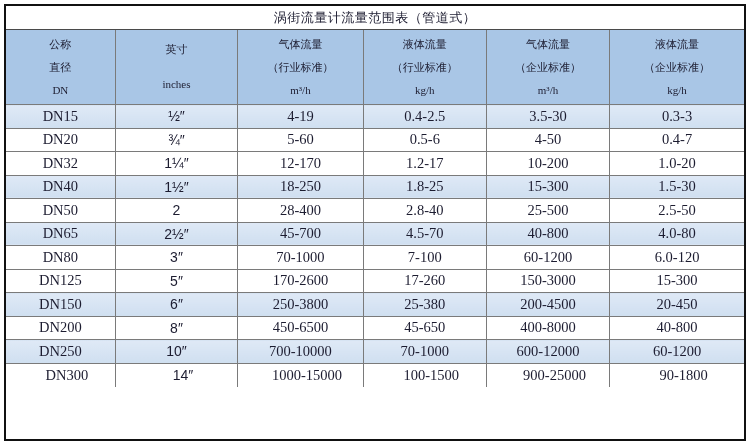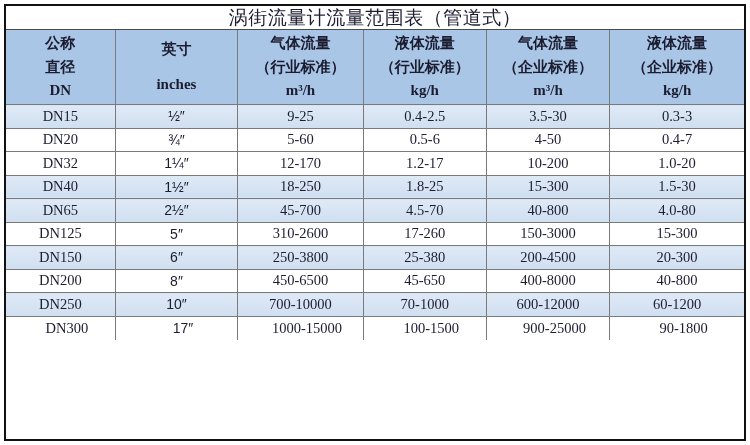--- a/index.html
+++ b/index.html
@@ -23,21 +23,21 @@
     width: 742px;
     height: 437px;
     border: 2px solid var(--outer-border);
     background: #ffffff;
     overflow: hidden;
   }
   .title {
     height: 24px;
     line-height: 24px;
     text-align: center;
-    font-size: 19px;
+    font-size: 13px;
     letter-spacing: 0.5px;
     border-bottom: 1px solid #4a4a4a;
     white-space: nowrap;
   }
   table.flow {
     width: 100%;
     border-collapse: collapse;
     table-layout: fixed;
   }
   table.flow th, table.flow td {
@@ -47,22 +47,22 @@
     padding: 0;
   }
   table.flow th:first-child, table.flow td:first-child { border-left: none; }
   table.flow th:last-child,  table.flow td:last-child  { border-right: none; }
   table.flow thead th { border-top: none; }
   table.flow tbody tr:last-child td { border-bottom: none; padding-left: 13px; }
 
   thead th {
     background: var(--header-bg);
     height: 54px;
-    font-weight: bold;
-    font-size: 15px;
+    font-weight: normal;
+    font-size: 11px;
   }
   .hwrap {
     display: flex;
     flex-direction: column;
     justify-content: space-around;
     height: 74px;
     padding: 2px 0;
   }
   .hline { line-height: 1.1; }
 
@@ -143,21 +143,21 @@
               <div class="hline">（企业标准）</div>
               <div class="hline">kg/h</div>
             </div>
           </th>
         </tr>
     </thead>
     <tbody>
         <tr class="shaded">
           <td>DN15</td>
           <td>½″</td>
-          <td>9-25</td>
+          <td>4-19</td>
           <td>0.4-2.5</td>
           <td>3.5-30</td>
           <td>0.3-3</td>
         </tr>
         <tr class="plain">
           <td>DN20</td>
           <td>¾″</td>
           <td>5-60</td>
           <td>0.5-6</td>
           <td>4-50</td>
@@ -172,63 +172,79 @@
           <td>1.0-20</td>
         </tr>
         <tr class="shaded">
           <td>DN40</td>
           <td>1½″</td>
           <td>18-250</td>
           <td>1.8-25</td>
           <td>15-300</td>
           <td>1.5-30</td>
         </tr>
+        <tr class="plain">
+          <td>DN50</td>
+          <td>2</td>
+          <td>28-400</td>
+          <td>2.8-40</td>
+          <td>25-500</td>
+          <td>2.5-50</td>
+        </tr>
         <tr class="shaded">
           <td>DN65</td>
           <td>2½″</td>
           <td>45-700</td>
           <td>4.5-70</td>
           <td>40-800</td>
           <td>4.0-80</td>
         </tr>
         <tr class="plain">
+          <td>DN80</td>
+          <td>3″</td>
+          <td>70-1000</td>
+          <td>7-100</td>
+          <td>60-1200</td>
+          <td>6.0-120</td>
+        </tr>
+        <tr class="plain">
           <td>DN125</td>
           <td>5″</td>
-          <td>310-2600</td>
+          <td>170-2600</td>
           <td>17-260</td>
           <td>150-3000</td>
           <td>15-300</td>
         </tr>
         <tr class="shaded">
           <td>DN150</td>
           <td>6″</td>
           <td>250-3800</td>
           <td>25-380</td>
           <td>200-4500</td>
-          <td>20-300</td>
+          <td>20-450</td>
         </tr>
         <tr class="plain">
           <td>DN200</td>
           <td>8″</td>
           <td>450-6500</td>
           <td>45-650</td>
           <td>400-8000</td>
           <td>40-800</td>
         </tr>
         <tr class="shaded">
           <td>DN250</td>
           <td>10″</td>
           <td>700-10000</td>
           <td>70-1000</td>
           <td>600-12000</td>
           <td>60-1200</td>
         </tr>
         <tr class="plain">
           <td>DN300</td>
-          <td>17″</td>
+          <td>14″</td>
           <td>1000-15000</td>
           <td>100-1500</td>
           <td>900-25000</td>
           <td>90-1800</td>
         </tr>
       </tbody>
   </table>
 </div>
 
 </body></html>

